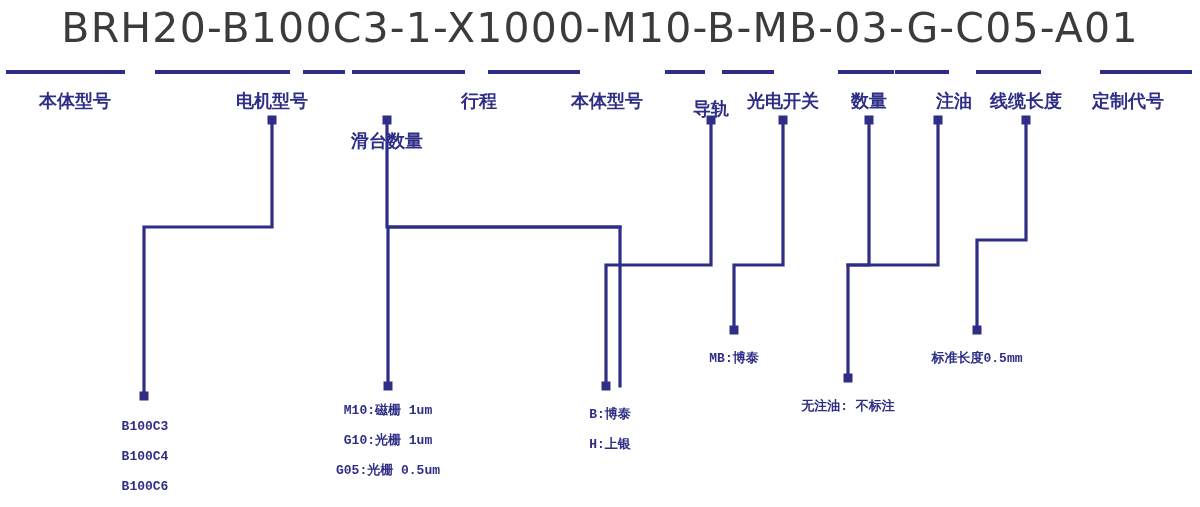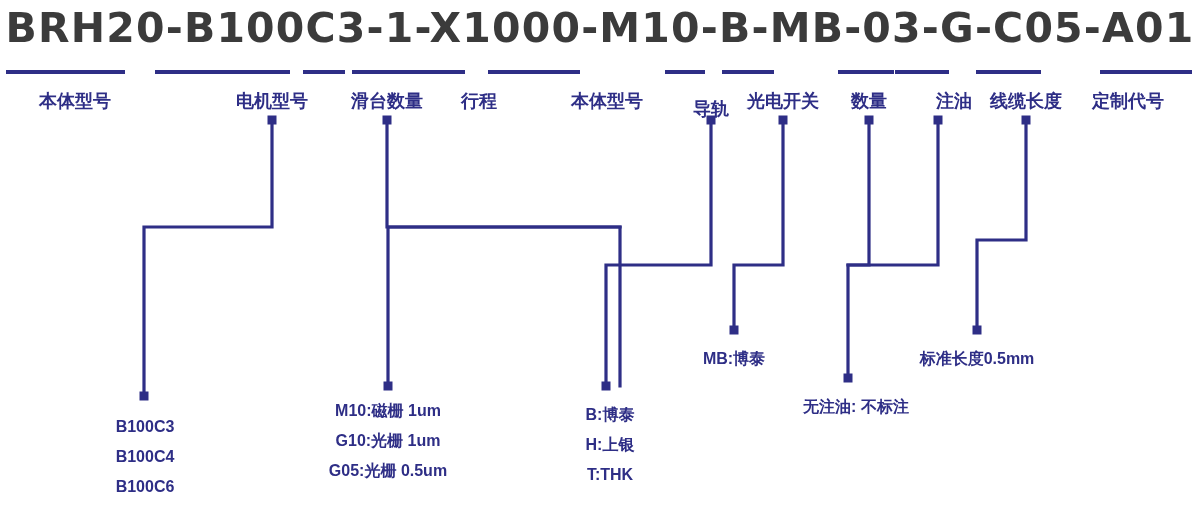--- a/index.html
+++ b/index.html
@@ -32,21 +32,21 @@
   .partno {
     position: absolute;
     left: 0;
     top: 4px;
     width: 1200px;
     text-align: center;
     font-family: "DejaVu Sans", sans-serif;
     font-size: 41px;
     letter-spacing: 1.2px;
     color: #3b3b3b;
-    font-weight: 700;
+    font-weight: 400;
     white-space: nowrap;
   }
 
   
   .tick {
     position: absolute;
     height: 4px;
     background: #2e2e86;
   }
 
@@ -57,25 +57,26 @@
     font-size: 18px;
     font-weight: bold;
     color: #2e2e86;
     white-space: nowrap;
     text-align: center;
   }
 
   
   .opt-block {
     position: absolute;
-    font-size: 16px;
+    font-size: 13px;
     font-weight: bold;
     color: #2e2e86;
     white-space: nowrap;
     line-height: 30px;
+    font-family: Liberation Mono, monospace;
   }
   .opt-block .opt-line {
     display: block;
     white-space: nowrap;
   }
   .opt-center { text-align: center; }
 </style>
 </head>
 <body>
 
@@ -121,21 +122,21 @@
       <div class="tick" style="left: 722px; top: 70px; width: 52px;"></div>
       <div class="tick" style="left: 838px; top: 70px; width: 56px;"></div>
       <div class="tick" style="left: 895px; top: 70px; width: 54px;"></div>
       <div class="tick" style="left: 976px; top: 70px; width: 65px;"></div>
       <div class="tick" style="left: 1100px; top: 70px; width: 92px;"></div>
     </div>
 
   <div id="category-layer">
       <div class="cat-label" style="left: 0px; width: 200px; transform: translateX(-25px);">本体型号</div>
       <div class="cat-label" style="left: 0px; width: 200px; transform: translateX(172px);">电机型号</div>
-      <div class="cat-label" style="left: 0px; width: 200px; transform: translateX(287px);">滑台数量</div>
+      <div class="cat-label" style="left: 0px; width: 200px; transform: translateX(287px); margin-top: 40px;">滑台数量</div>
       <div class="cat-label" style="left: 0px; width: 200px; transform: translateX(379px);">行程</div>
       <div class="cat-label" style="left: 0px; width: 200px; transform: translateX(507px);">本体型号</div>
       <div class="cat-label" style="left: 0px; width: 200px; transform: translateX(611px); margin-top: 8px;">导轨</div>
       <div class="cat-label" style="left: 0px; width: 200px; transform: translateX(683px);">光电开关</div>
       <div class="cat-label" style="left: 0px; width: 200px; transform: translateX(769px);">数量</div>
       <div class="cat-label" style="left: 16px; width: 200px; transform: translateX(838px);">注油</div>
       <div class="cat-label" style="left: 0px; width: 200px; transform: translateX(926px);">线缆长度</div>
       <div class="cat-label" style="left: 0px; width: 200px; transform: translateX(1028px);">定制代号</div>
     </div>
 
@@ -146,26 +147,25 @@
         <span class="opt-line">B100C6</span>
       </div>
       <div class="opt-block opt-center" style="left: 0px; top: 396px; width: 300px; transform: translateX(238px);">
         <span class="opt-line">M10:磁栅 1um</span>
         <span class="opt-line">G10:光栅  1um</span>
         <span class="opt-line">G05:光栅 0.5um</span>
       </div>
       <div class="opt-block opt-center" style="left: 4px; top: 400px; width: 300px; transform: translateX(456px);">
         <span class="opt-line">B:博泰</span>
         <span class="opt-line">H:上银</span>
-        <span class="opt-line">T:THK</span>
       </div>
       <div class="opt-block opt-center" style="left: 0px; top: 344px; width: 300px; transform: translateX(584px);">
         <span class="opt-line">MB:博泰</span>
       </div>
-      <div class="opt-block opt-center" style="left: 8px; top: 392px; width: 300px; transform: translateX(698px); text-align: center;">
+      <div class="opt-block opt-center" style="left: 0px; top: 392px; width: 300px; transform: translateX(698px); text-align: center;">
         <span class="opt-line">无注油: 不标注</span>
       </div>
       <div class="opt-block opt-center" style="left: 0px; top: 344px; width: 300px; transform: translateX(827px);">
         <span class="opt-line">标准长度0.5mm</span>
       </div>
     </div>
 
 </div>
 
 </body></html>

